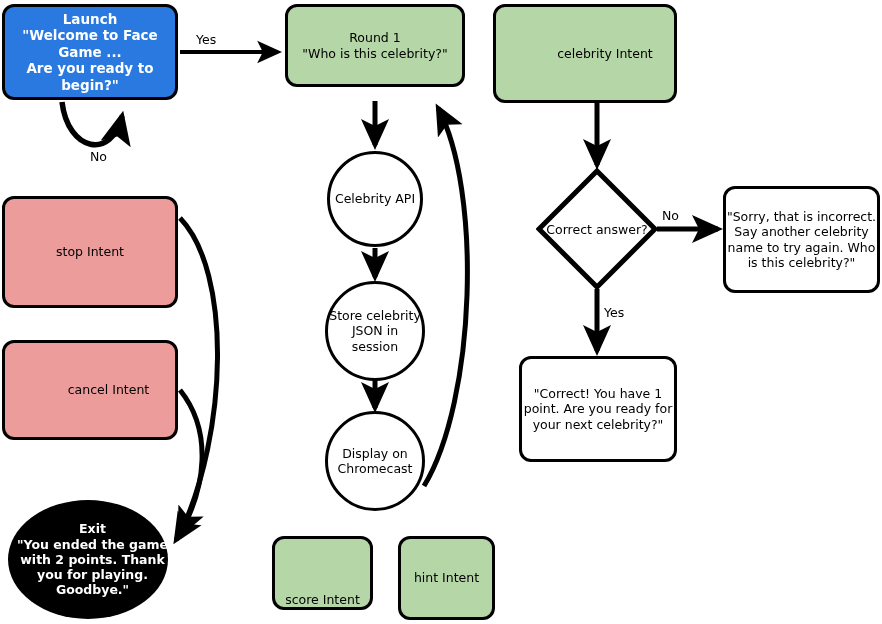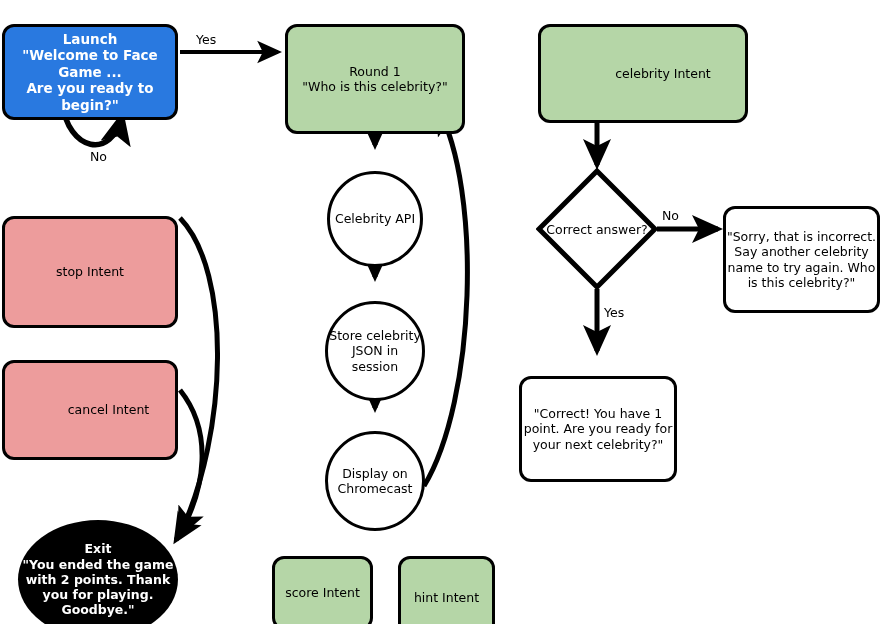--- a/index.html
+++ b/index.html
@@ -28,21 +28,20 @@
   .node {
     position: absolute;
     box-sizing: border-box;
     display: flex;
     align-items: center;
     justify-content: center;
     text-align: center;
     line-height: 1.22;
     white-space: pre-line;
     z-index: 2;
-    margin-top: 20px;
   }
   .rbox {
     border: 3px solid #000000;
     border-radius: 12px;
   }
   .rbox-blue {
     background: #2979E0;
     color: #ffffff;
     font-size: 13.5px;
     font-weight: bold;
@@ -141,26 +140,26 @@
 
     <path d="M180,390 C212,430 208,488 176,540" stroke="#000000" stroke-width="5" fill="none" marker-end="url(#arrow)"></path>
   </svg>
 
   <div class="node rbox rbox-blue" style="left:2px; top:4px; width:176px; height:96px;">
     <span>Launch
 "Welcome to Face Game ...
 Are you ready to begin?"</span>
   </div>
 
-  <div class="node rbox rbox-green" style="left:285px; top:4px; width:180px; height:110px;">
+  <div class="node rbox rbox-green" style="left:285px; top:4px; width:180px; height:83px;">
     <span>Round 1
 "Who is this celebrity?"</span>
   </div>
 
-  <div class="node rbox rbox-green" style="left:538px; top:4px; width:210px; height:99px;padding-left:40px;">
+  <div class="node rbox rbox-green" style="left:493px; top:4px; width:184px; height:99px;padding-left:40px;">
     <span>celebrity Intent</span>
   </div>
 
   <div class="node circle" style="left:325px; top:281px; width:100px; height:100px;">
     <span>Store celebrity
 JSON in
 session</span>
   </div>
 
   <div class="node circle" style="left:327px; top:151px; width:96px; height:96px;">
@@ -173,29 +172,29 @@
   </div>
 
   <div class="node rbox rbox-pink" style="left:2px; top:196px; width:176px; height:112px;">
     <span>stop Intent</span>
   </div>
 
   <div class="node rbox rbox-pink" style="left:2px; top:340px; width:176px; height:100px;padding-left:37px;">
     <span>cancel Intent</span>
   </div>
 
-  <div class="node ellipse-black" style="left:18px; top:500px; width:160px; height:119px;">
+  <div class="node ellipse-black" style="left:8px; top:500px; width:160px; height:119px;justify-content:flex-end;">
     <span>Exit
 "You ended the game
 with 2 points. Thank
 you for playing.
 Goodbye."</span>
   </div>
 
-  <div class="node rbox rbox-green" style="left:272px; top:536px; width:101px; height:74px;">
+  <div class="node rbox rbox-green" style="left:272px; top:536px; width:101px; height:74px;align-items:flex-end;">
     <span>score Intent</span>
   </div>
 
   <div class="node rbox rbox-green" style="left:398px; top:536px; width:97px; height:84px;">
     <span>hint Intent</span>
   </div>
 
   <div class="diamond-wrap" style="left:536px; top:168px; width:122px; height:122px;">
     <svg class="diamond-shape" viewBox="0 0 122 122">
       <polygon points="61,3 119,61 61,119 3,61" fill="#ffffff" stroke="#000000" stroke-width="5"></polygon>

